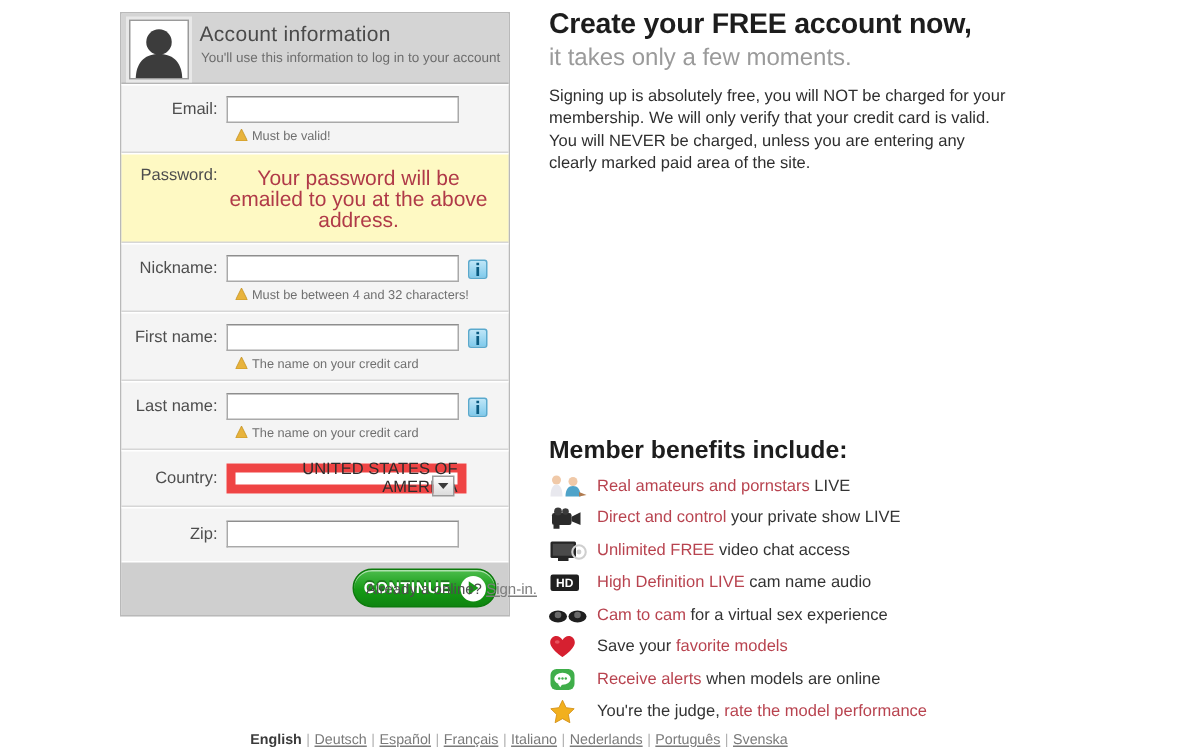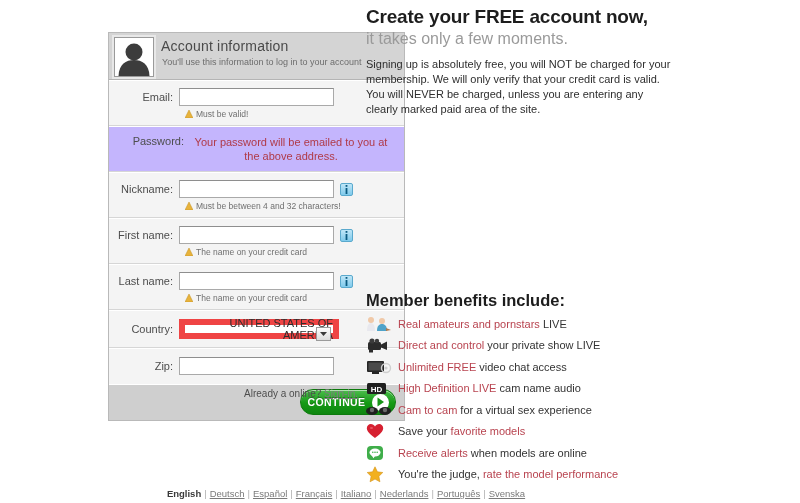--- a/index.html
+++ b/index.html
@@ -9,24 +9,23 @@
     background:#ffffff;
     font-family:"Liberation Sans", sans-serif;
     font-size:11px;
     color:#3a3a3a;
     position:relative;
     overflow:hidden;
   }
 
   
   #signup-panel{
-    position:absolute; left:108px; top:8px; width:297px;
+    position:absolute; left:80px; top:8px; width:260px;
     border:1px solid #b9b9b9;
     background:#f4f4f4;
-    margin-top:24px;
   }
   #panel-header{
     background:#d4d4d4;
     border-bottom:1px solid #b4b4b4;
     height:47px;
     position:relative;
   }
   #avatar-box{
     position:absolute; left:5px; top:4px;
     width:40px; height:40px;
@@ -82,32 +81,32 @@
   }
   .info-btn svg{ display:block; }
   .hint{
     margin-top:3px; margin-left:68px;
     font-size:8.5px; color:#6f6f6f;
     display:flex; align-items:center;
   }
   .hint .warn-ico{ margin-right:3px; display:inline-flex; }
 
   #password-row{
-    background:#c4b5fd;
+    background:#fef9c3;
     border-bottom:1px solid #d6d6d6;
     border-top:1px solid #ffffff;
-    padding:8px 12px 8px 19px;
+    padding:8px 12px 8px 8px;
     display:flex;
   }
   #password-label{
     width:62px; text-align:right; padding-right:6px;
     font-size:11px; color:#4d4d4d; white-space:nowrap; flex:0 0 auto;
   }
   #password-note{
-    color:#b03a48; font-size:11px; line-height:14px; text-align:center;
+    color:#b03a48; font-size:14px; line-height:14px; text-align:center;
     flex:1;
   }
 
   .select-input{
     width:160px; height:20px;
     border:6px solid #ef4444;
     background:#ffffff;
     font-family:"Liberation Sans", sans-serif;
     font-size:11px;
     color:#2d2d2d;

